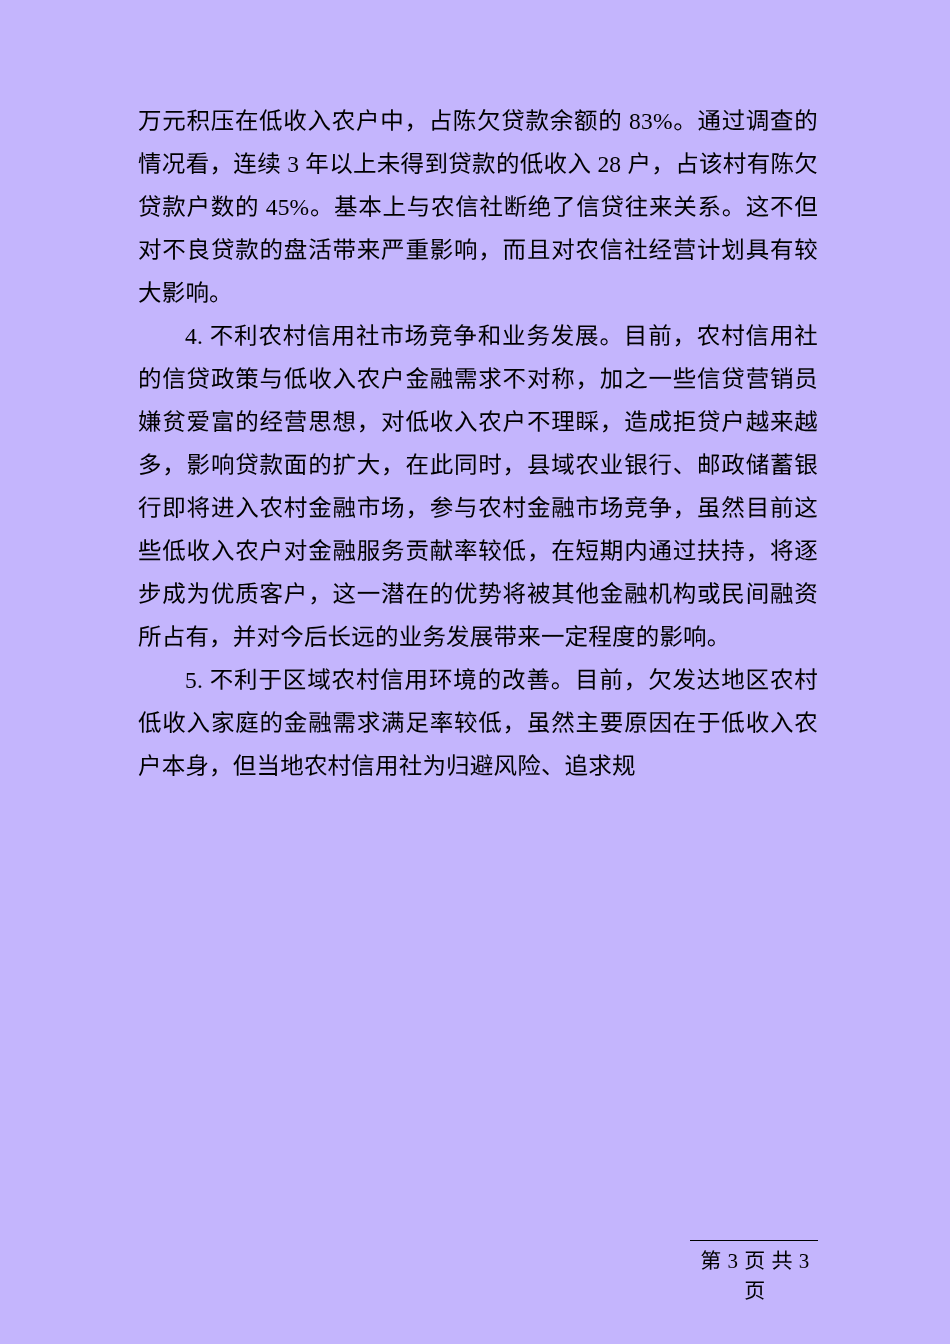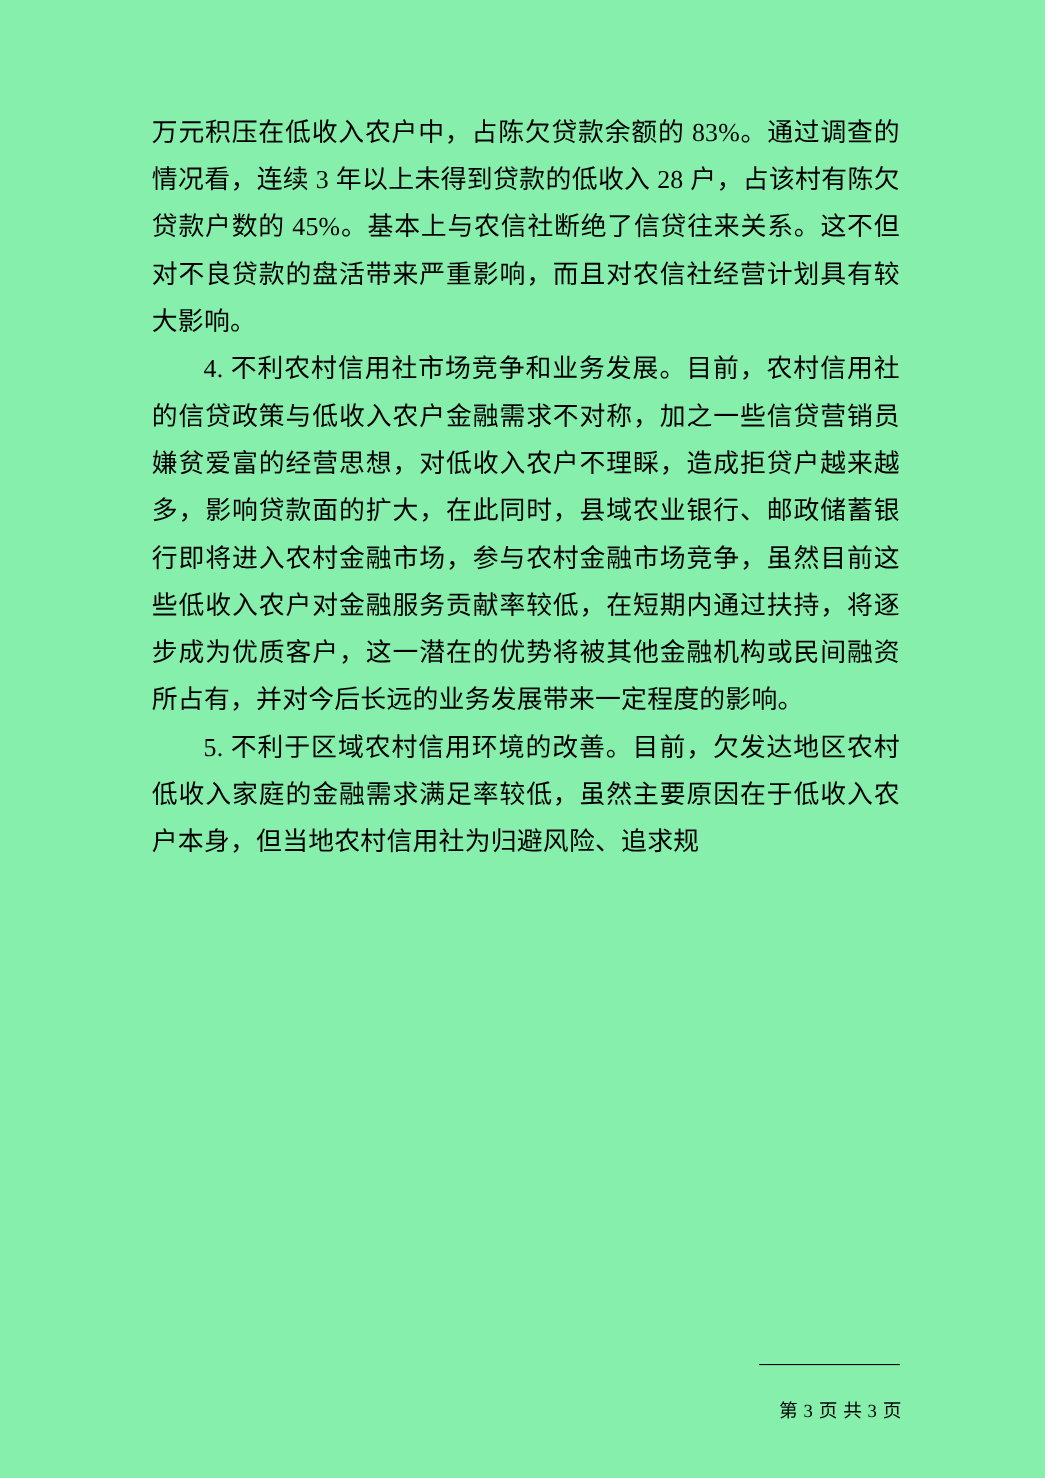--- a/index.html
+++ b/index.html
@@ -14,21 +14,21 @@
     color: #000000;
     position: relative;
     overflow: hidden;
   }
   .page {
     position: absolute;
     top: 0;
     left: 0;
     width: 950px;
     height: 1344px;
-    background: #86efac;
+    background: #c4b5fd;
     box-sizing: border-box;
   }
   .content {
     position: absolute;
     top: 100px;
     left: 138px;
     width: 680px;
   }
   .para {
     font-size: 23.5px;
@@ -54,25 +54,24 @@
     top: 0;
     width: 128px;
     height: 1px;
     background: #000000;
   }
   .footer-text {
     position: absolute;
     left: 690px;
     top: 4px;
     width: 130px;
-    text-align: right;
-    font-size: 17px;
+    text-align: center;
+    font-size: 21px;
     font-family: "Liberation Serif", "DejaVu Serif", serif;
     letter-spacing: 0.5px;
-    margin-top: 24px;
   }
 </style>
 </head>
 <body>
 
 <div class="page">
 
   <div class="content">
     <p class="para">万元积压在低收入农户中，占陈欠贷款余额的 83%。通过调查的情况看，连续 3 年以上未得到贷款的低收入 28 户，占该村有陈欠贷款户数的 45%。基本上与农信社断绝了信贷往来关系。这不但对不良贷款的盘活带来严重影响，而且对农信社经营计划具有较大影响。</p>
     <p class="para indent">4. 不利农村信用社市场竞争和业务发展。目前，农村信用社的信贷政策与低收入农户金融需求不对称，加之一些信贷营销员嫌贫爱富的经营思想，对低收入农户不理睬，造成拒贷户越来越多，影响贷款面的扩大，在此同时，县域农业银行、邮政储蓄银行即将进入农村金融市场，参与农村金融市场竞争，虽然目前这些低收入农户对金融服务贡献率较低，在短期内通过扶持，将逐步成为优质客户，这一潜在的优势将被其他金融机构或民间融资所占有，并对今后长远的业务发展带来一定程度的影响。</p>

